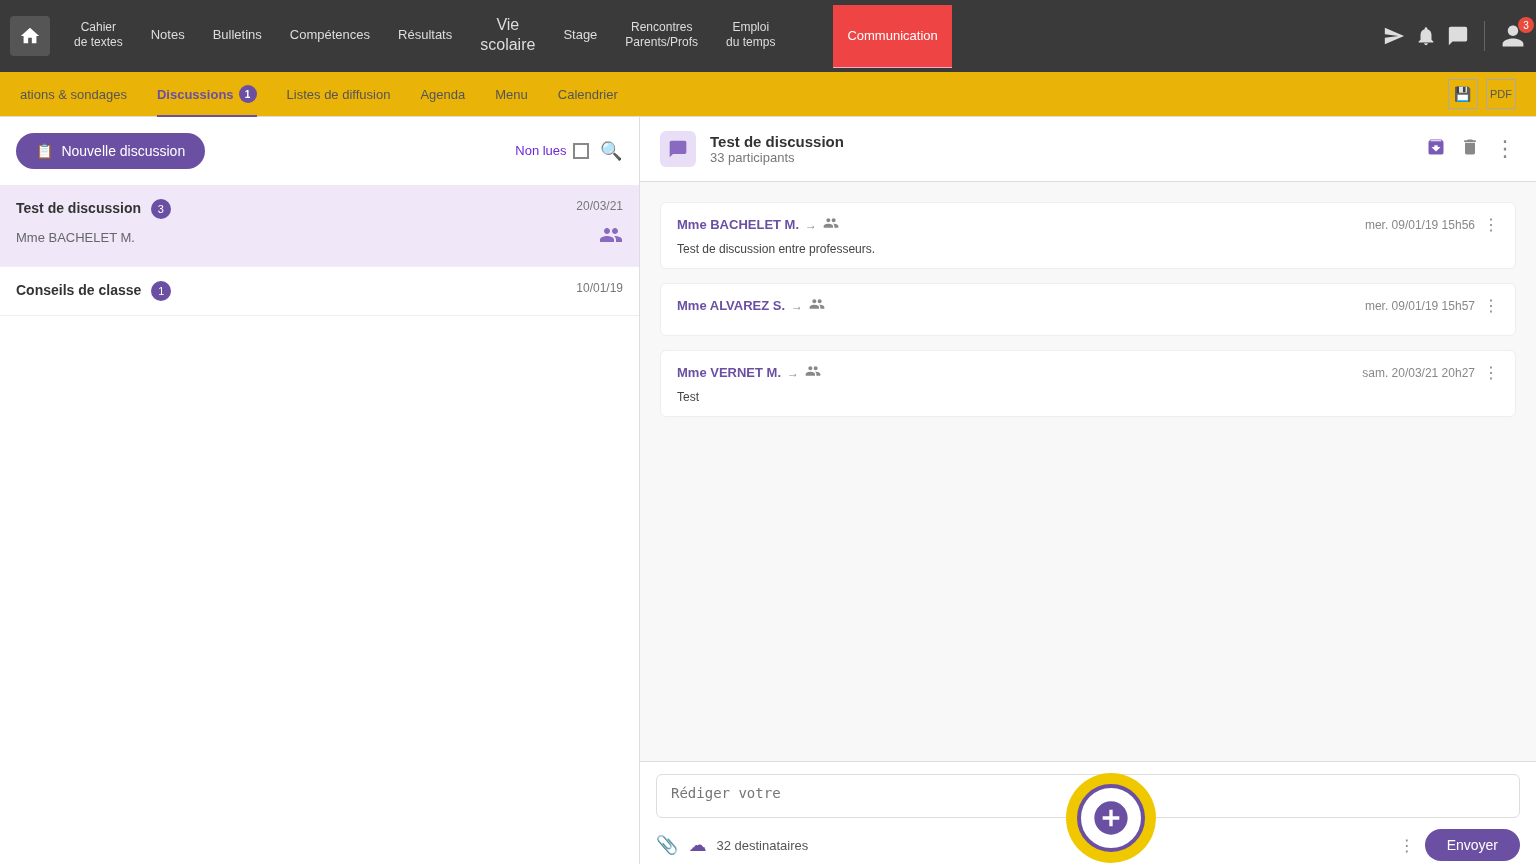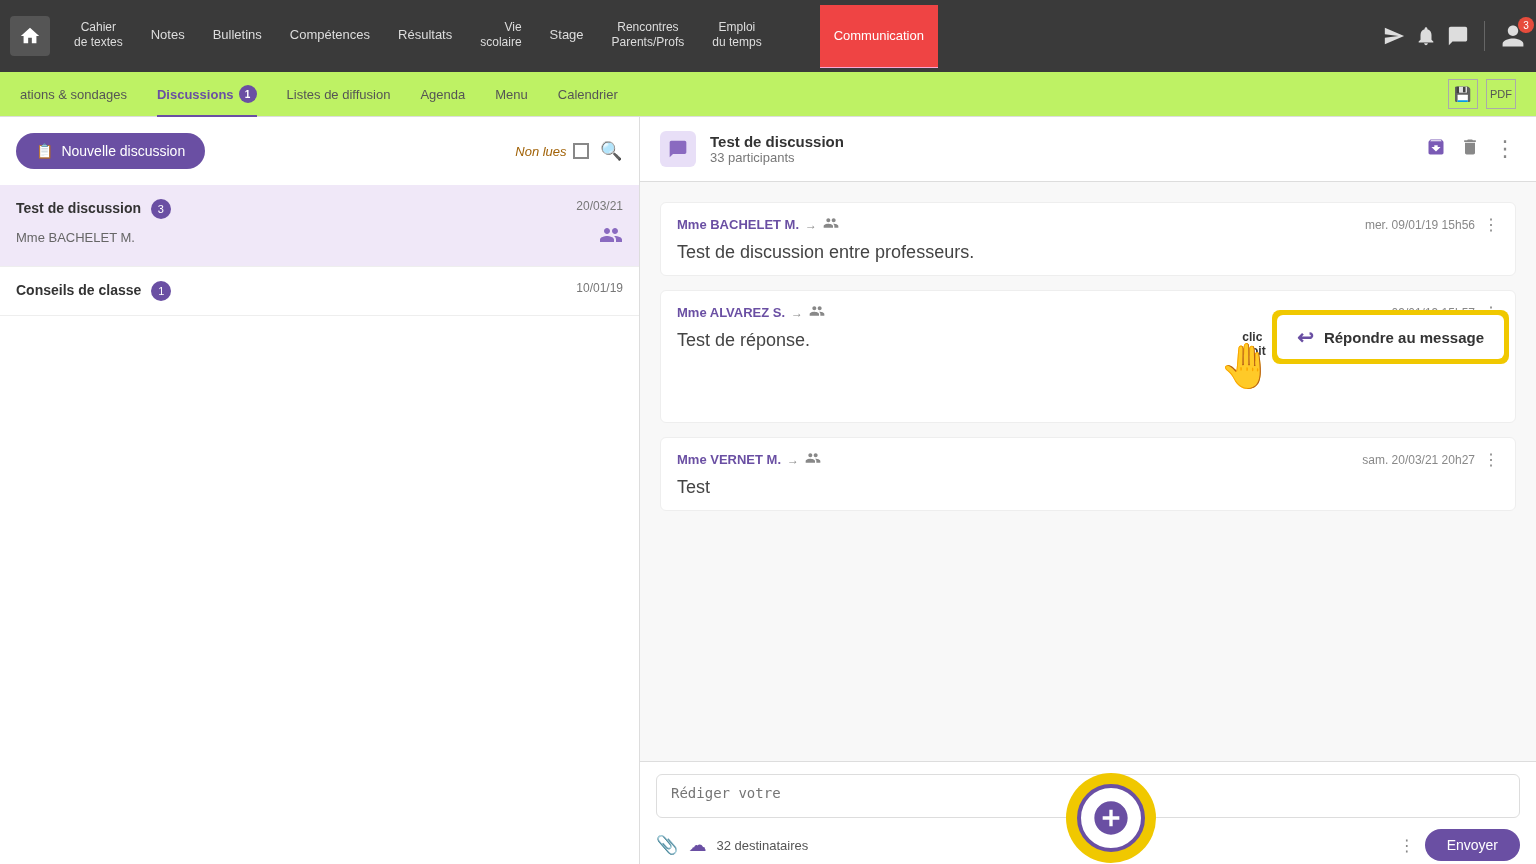--- a/index.html
+++ b/index.html
@@ -69,21 +69,21 @@
       color: #fff;
       border-radius: 50%;
       width: 16px; height: 16px;
       font-size: 10px;
       display: flex; align-items: center; justify-content: center;
     }
     .nav-divider { width: 1px; height: 30px; background: #666; margin: 0 5px; }
 
     
     .sub-nav {
-      background: #bef264;
+      background: #eab308;
       height: 45px;
       display: flex;
       align-items: center;
       padding: 0 20px;
       border-bottom: 1px solid #ddd;
       gap: 30px;
       position: relative;
     }
     .sub-nav-item {
       height: 45px;
@@ -151,26 +151,25 @@
       border: none;
       border-radius: 25px;
       padding: 10px 20px;
       cursor: pointer;
       font-size: 14px;
       display: flex; align-items: center; gap: 8px;
       white-space: nowrap;
     }
     .non-lues-section {
       display: flex;
-      align-items: center;
+      align-items: flex-start;
       gap: 6px;
       margin-left: auto;
-      color: #a16207;
+      color: #6d28d9;
       font-size: 13px;
-      font-style: italic;
     }
     .checkbox-empty {
       width: 16px; height: 16px;
       border: 2px solid #888;
       cursor: pointer;
     }
     .search-icon-btn {
       cursor: pointer;
       font-size: 18px;
       color: #555;
@@ -284,21 +283,21 @@
       font-size: 13px;
       display: flex; align-items: center; gap: 6px;
     }
     .message-sender .arrow { color: #888; font-size: 12px; }
     .message-sender .group-sm { color: #888; font-size: 14px; }
     .message-meta {
       display: flex; align-items: center; gap: 8px;
     }
     .message-time { color: #888; font-size: 12px; }
     .message-more { cursor: pointer; color: #888; font-size: 16px; }
-    .message-body { color: #444; font-size: 18px; }
+    .message-body { color: #444; font-size: 12px; }
 
     
     .clic-droit-area {
       position: relative;
     }
     .reply-btn-inner {
       background: #fff;
       border-radius: 6px;
       padding: 10px 20px;
       display: flex;
@@ -357,21 +356,21 @@
         <path d="M10 20v-6h4v6h5v-8h3L12 3 2 12h3v8z"></path>
       </svg>
   </div>
   <div class="nav-items">
     <div class="nav-item" style="white-space:pre-line;text-align:center;font-size:12px;">Cahier
 de textes</div>
     <div class="nav-item">Notes</div>
     <div class="nav-item">Bulletins</div>
     <div class="nav-item">Compétences</div>
     <div class="nav-item">Résultats</div>
-    <div class="nav-item" style="white-space:pre-line;text-align:right;font-size:12px;">Vie
+    <div class="nav-item" style="white-space:pre-line;text-align:center;font-size:16px;">Vie
 scolaire</div>
     <div class="nav-item">Stage</div>
     <div class="nav-item" style="white-space:pre-line;text-align:center;font-size:12px;">Rencontres
 Parents/Profs</div>
     <div class="nav-item" style="white-space:pre-line;font-size:12px;">Emploi
 du temps</div>
     <div class="nav-item active">Communication</div>
   </div>
   <div class="nav-right">
     <div class="icon-btn">
@@ -527,35 +526,20 @@
               <svg width="16" height="16" viewBox="0 0 24 24" fill="#888">
                   <path d="M16 11c1.66 0 2.99-1.34 2.99-3S17.66 5 16 5c-1.66 0-3 1.34-3 3s1.34 3 3 3zm-8 0c1.66 0 2.99-1.34 2.99-3S9.66 5 8 5C6.34 5 5 6.34 5 8s1.34 3 3 3zm0 2c-2.33 0-7 1.17-7 3.5V19h14v-2.5c0-2.33-4.67-3.5-7-3.5zm8 0c-.29 0-.62.02-.97.05 1.16.84 1.97 1.97 1.97 3.45V19h6v-2.5c0-2.33-4.67-3.5-7-3.5z"></path>
                 </svg>
             </span>
           </div>
           <div class="message-meta">
             <span class="message-time">mer. 09/01/19 15h57</span>
             <span class="message-more">⋮</span>
           </div>
         </div>
-        <div style="display:flex; align-items:flex-start; gap:10px;">
-          <div class="message-body" style="flex:1;">Test de réponse.</div>
-
-          <div style="position:relative; width:280px; height:80px; flex-shrink:0;">
-            <div style="position:absolute; left:20px; top:0; font-size:12px; font-weight:bold; color:#333; text-align:center;">clic<br>droit</div>
-            <div style="position:absolute; left:0; top:10px; font-size:44px; cursor:default;">🤚</div>
-
-            <div style="position:absolute; right:-10px; top:-20px; background:#f0c800; border-radius:8px; padding:5px;">
-              <div class="reply-btn-inner">
-                <span class="reply-arrow">↩</span>
-                <span>Répondre au message</span>
-              </div>
-            </div>
-          </div>
-        </div>
       </div>
 
       <div class="message-card">
         <div class="message-header">
           <div class="message-sender">
             <span>Mme VERNET M.</span>
             <span class="arrow">→</span>
             <span class="group-sm">
               <svg width="16" height="16" viewBox="0 0 24 24" fill="#888">
                   <path d="M16 11c1.66 0 2.99-1.34 2.99-3S17.66 5 16 5c-1.66 0-3 1.34-3 3s1.34 3 3 3zm-8 0c1.66 0 2.99-1.34 2.99-3S9.66 5 8 5C6.34 5 5 6.34 5 8s1.34 3 3 3zm0 2c-2.33 0-7 1.17-7 3.5V19h14v-2.5c0-2.33-4.67-3.5-7-3.5zm8 0c-.29 0-.62.02-.97.05 1.16.84 1.97 1.97 1.97 3.45V19h6v-2.5c0-2.33-4.67-3.5-7-3.5z"></path>

